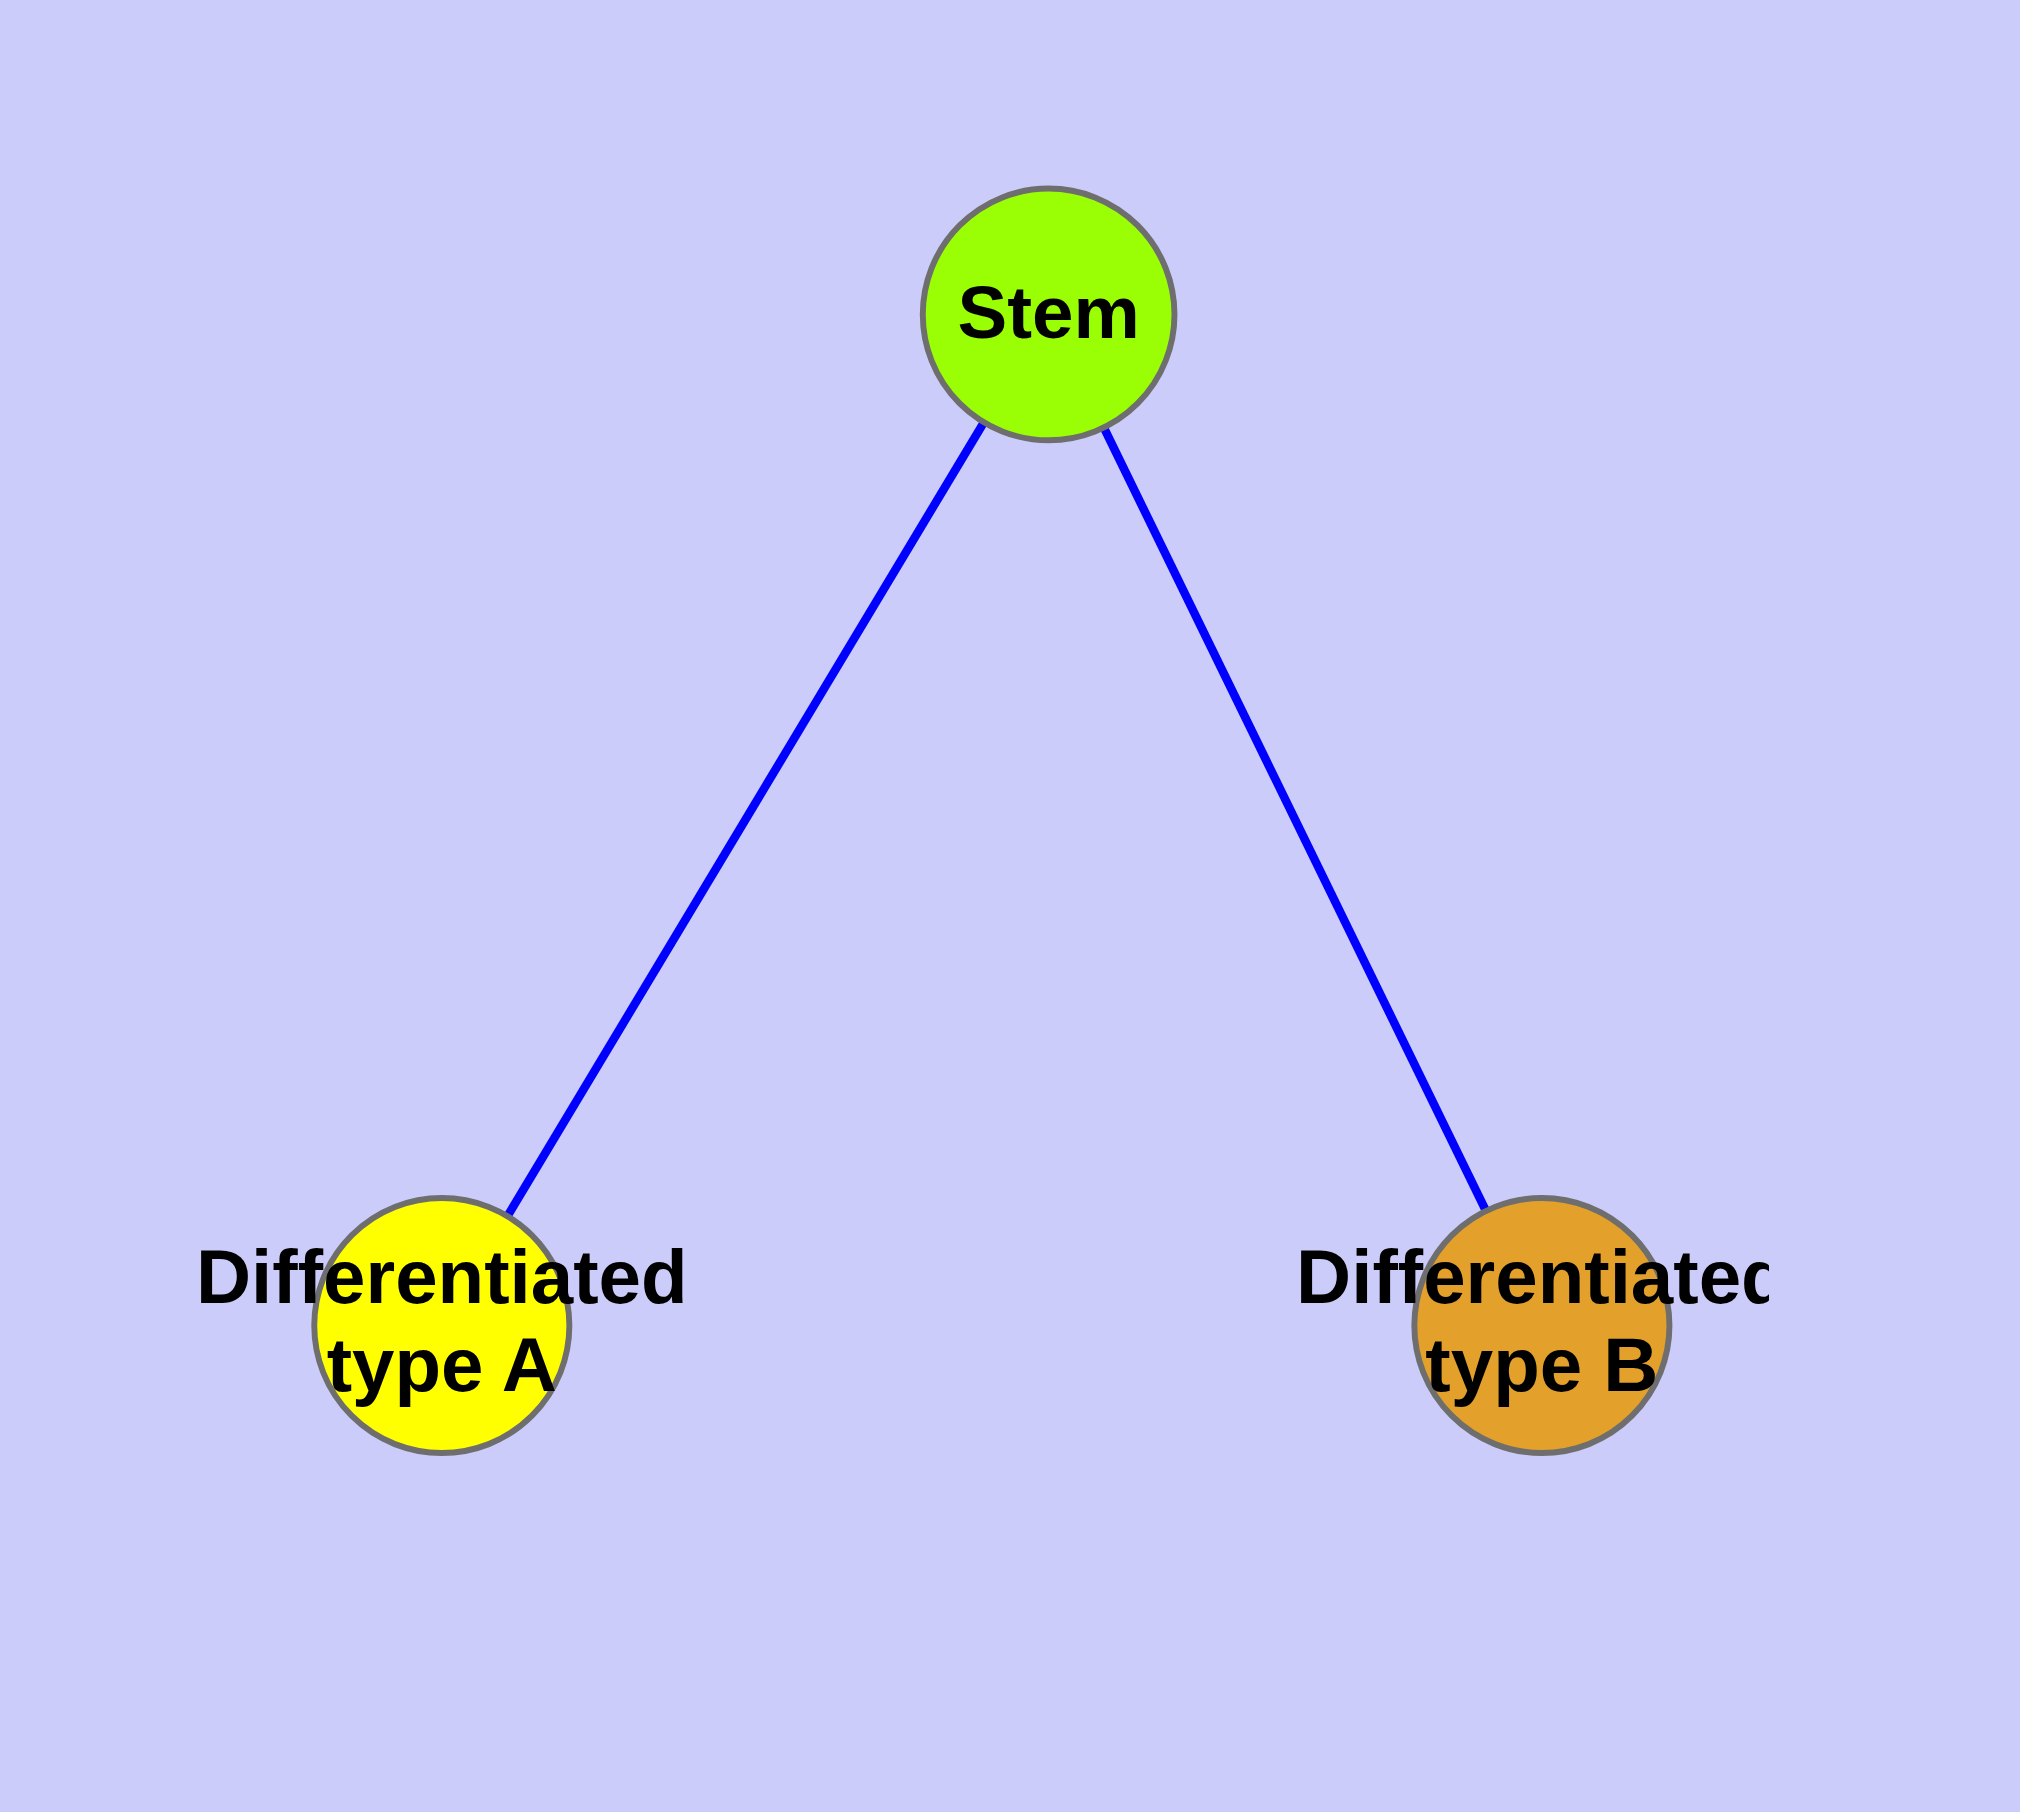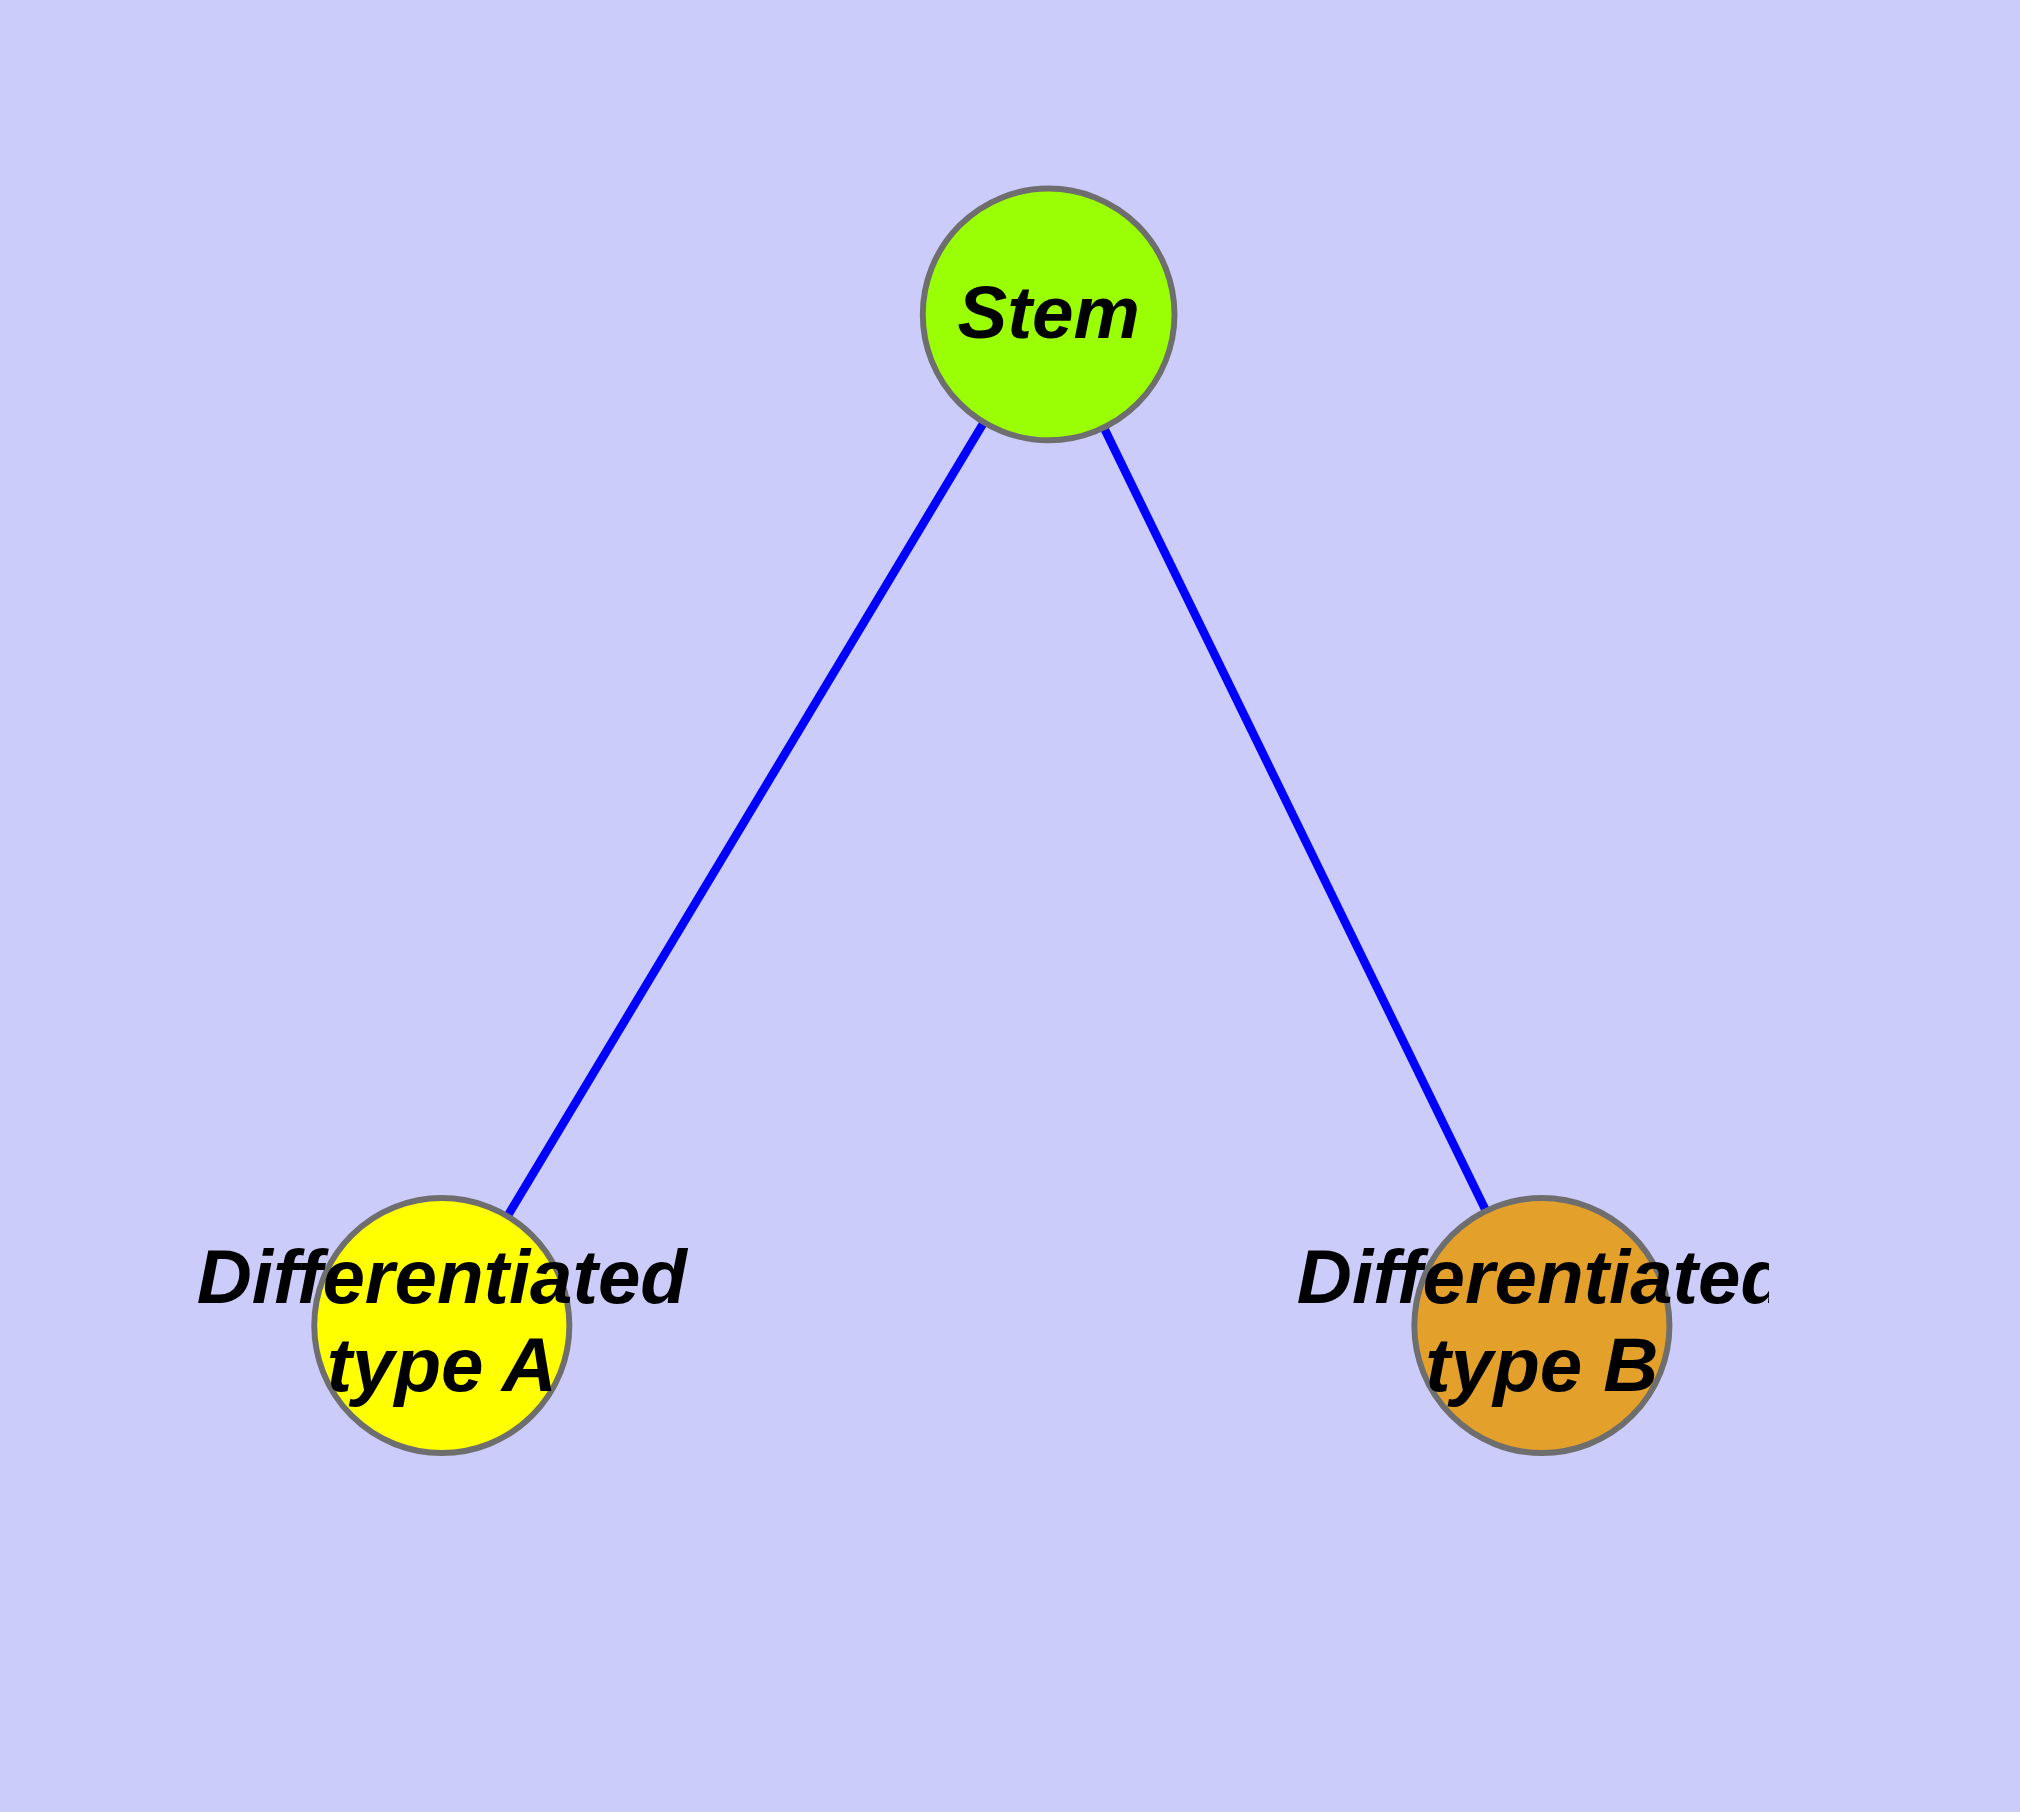--- a/index.html
+++ b/index.html
@@ -8,21 +8,20 @@
     padding: 0;
     background: #ccccfa;
   }
   #canvas {
     position: relative;
     width: 1769px;
     height: 1812px;
     background: #ccccfa;
     overflow: hidden;
     font-family: "Liberation Sans", sans-serif;
-    font-style: italic;
   }
   #graph-svg {
     position: absolute;
     left: 0;
     top: 0;
     width: 2021px;
     height: 1812px;
     display: block;
   }
   .node-group { cursor: default; }

